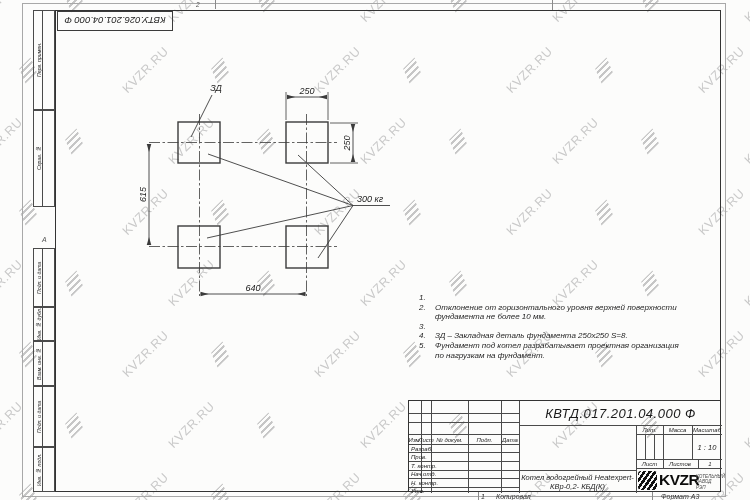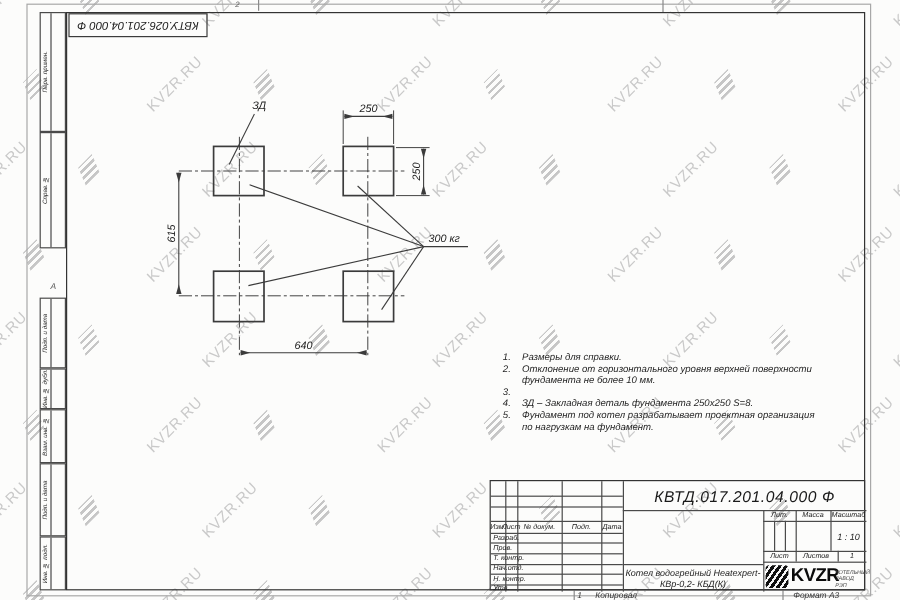--- a/index.html
+++ b/index.html
@@ -230,21 +230,20 @@
     <text x="350" y="143" text-anchor="middle" transform="rotate(-90 350 143)">250</text>
     <text x="145.5" y="194.5" text-anchor="middle" transform="rotate(-90 145.5 194.5)">615</text>
     <text x="253" y="290.5" text-anchor="middle">640</text>
     <text x="216" y="91" text-anchor="middle">ЗД</text>
     <text x="357" y="202" text-anchor="start">300 кг</text>
   </svg>
 
   <div class="notes">
       <div class="note">
         <span class="n">1.</span>
-        <span class="t">Размеры для справки.</span>
       </div>
       <div class="note">
         <span class="n">2.</span>
         <span class="t">Отклонение от горизонтального уровня верхней поверхности фундамента не более 10 мм.</span>
       </div>
       <div class="note">
         <span class="n">3.</span>
       </div>
       <div class="note">
         <span class="n">4.</span>

